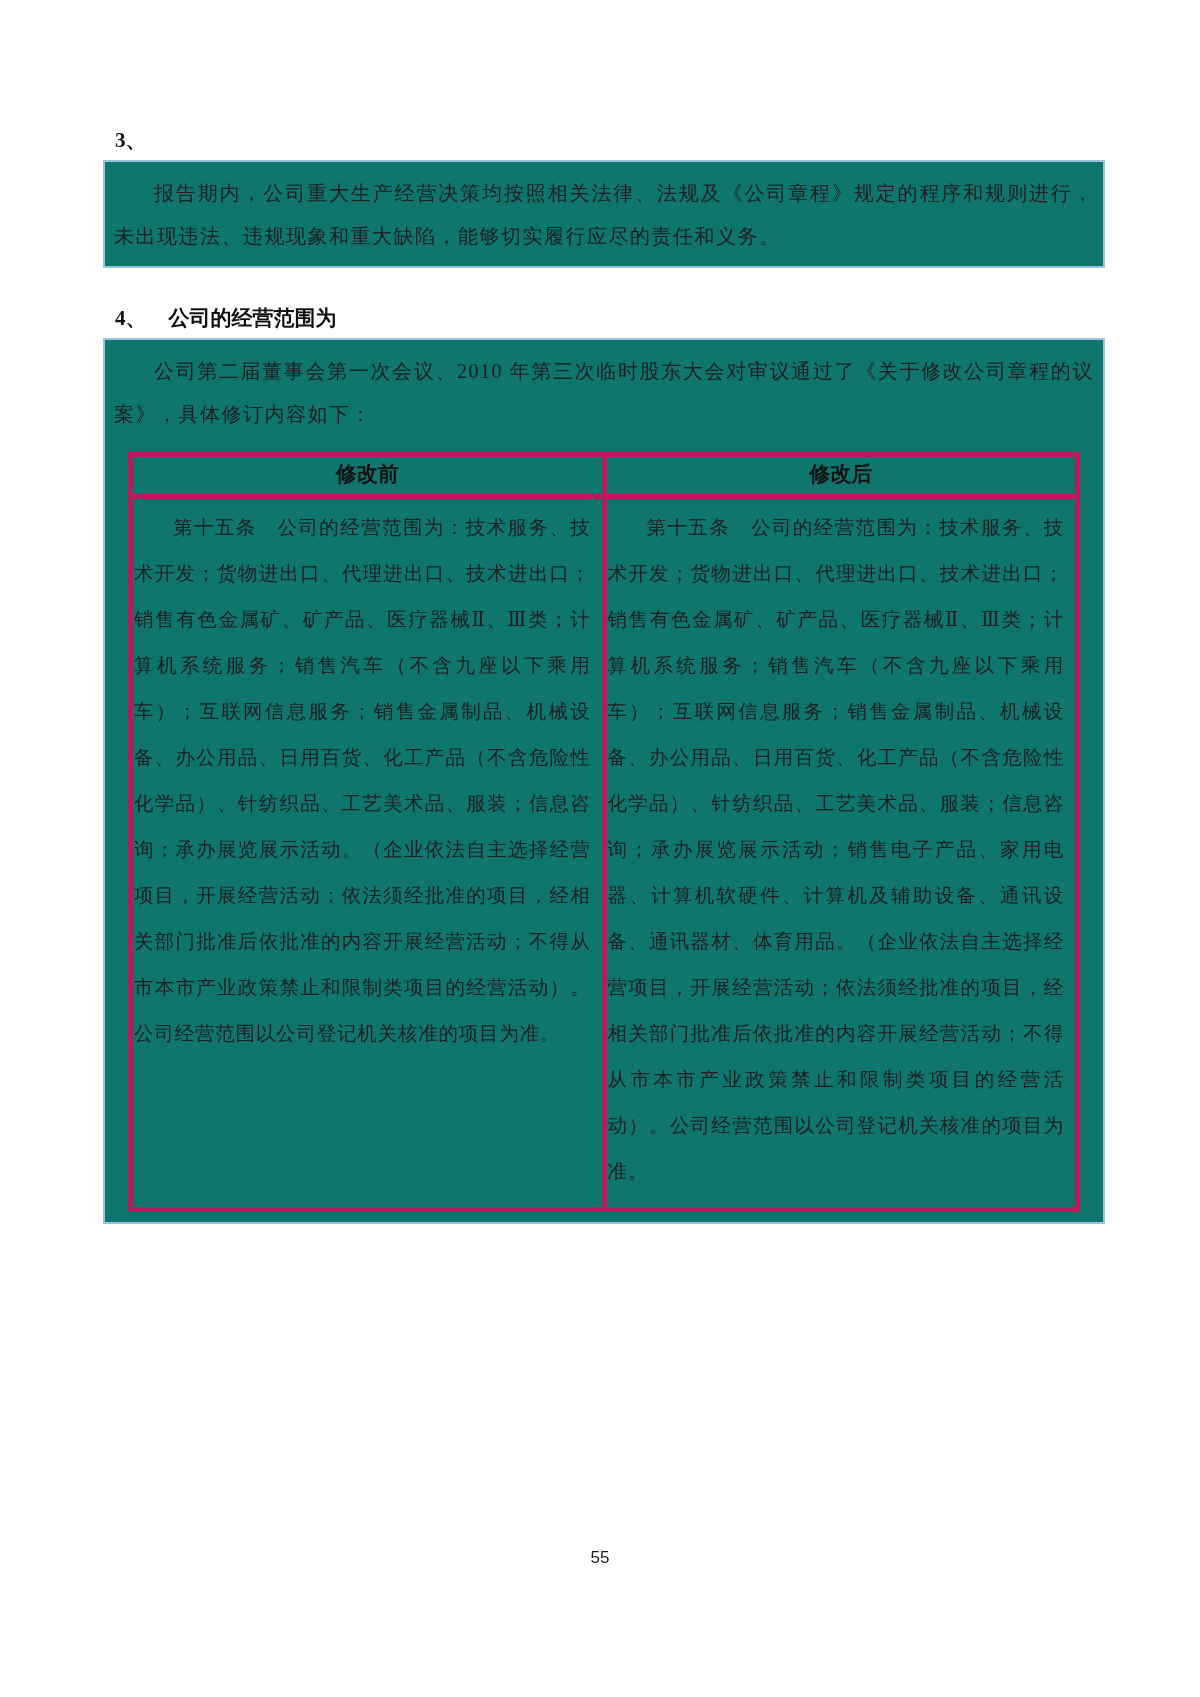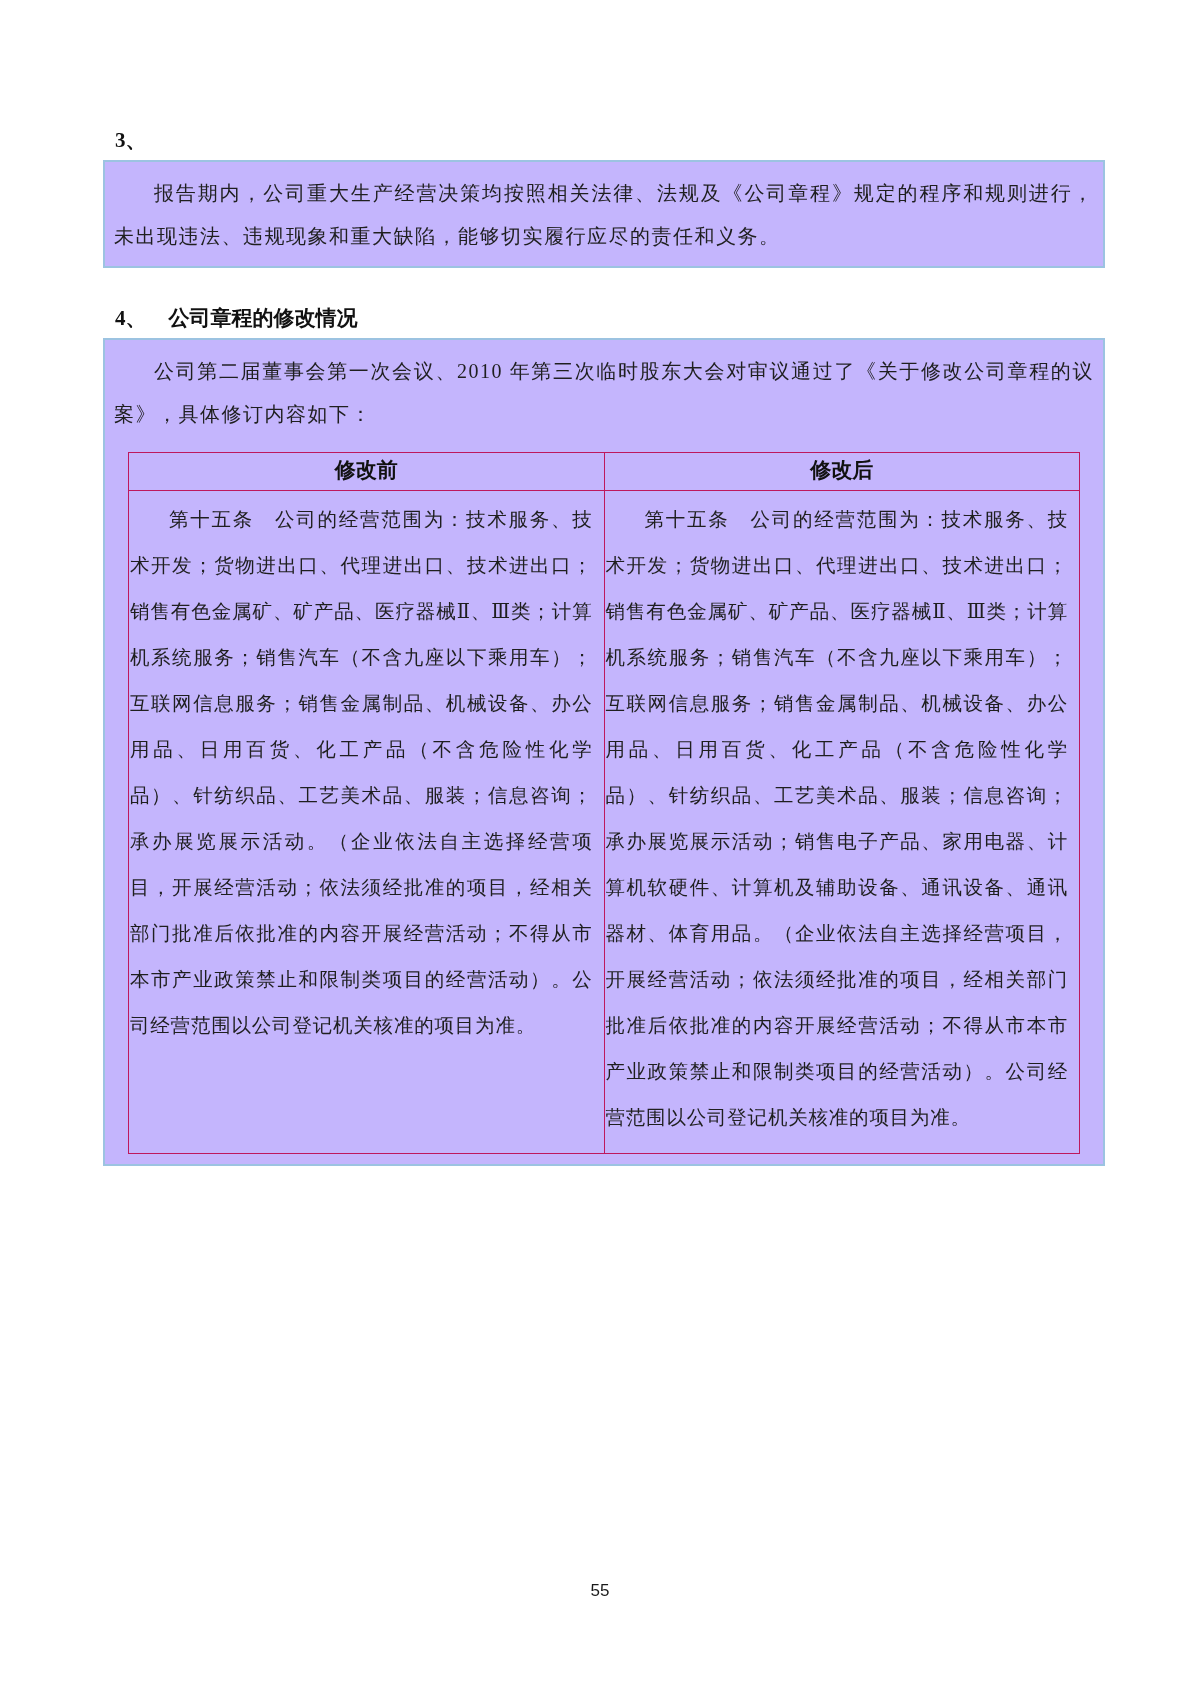--- a/index.html
+++ b/index.html
@@ -25,41 +25,41 @@
     font-size: 21px;
     color: #111;
     padding-left: 12px;
     line-height: 28px;
   }
   .h-num { margin-right: 22px; }
   .blue-box {
     border: 2px solid #9cc3e1;
     margin-top: 6px;
     padding: 10px 9px 8px 9px;
-    background: #c4b5fd;
+    background: #0f766e;
   }
   .para {
     margin: 0;
     font-size: 20px;
     letter-spacing: 1.5px;
     line-height: 43px;
     text-indent: 2em;
     text-align: justify;
     text-justify: inter-character;
     color: #1f1f1f;
   }
   .section-4 { margin-top: 36px; }
   .charter-table {
     width: 952px;
     margin: 16px auto 2px auto;
     border-collapse: collapse;
     table-layout: fixed;
   }
   .charter-table th, .charter-table td {
-    border: 1px solid #be185d;
+    border: 5px solid #be185d;
   }
   .charter-table th {
     font-size: 21px;
     font-weight: bold;
     text-align: center;
     padding: 3px 0 6px 0;
     color: #111;
   }
   .charter-table td {
     width: 50%;
@@ -78,41 +78,40 @@
   }
   .page-number {
     position: absolute;
     top: 1548px;
     left: 0;
     width: 100%;
     text-align: center;
     font-family: "Liberation Sans", "DejaVu Sans", sans-serif;
     font-size: 17px;
     color: #1a1a1a;
-    margin-top: 33px;
   }
 </style>
 </head>
 <body>
 
 <div class="content">
 
   <div class="section">
     <div class="section-heading">
       <span class="h-num">3、</span>
     </div>
     <div class="blue-box">
       <p class="para">报告期内，公司重大生产经营决策均按照相关法律、法规及《公司章程》规定的程序和规则进行，未出现违法、违规现象和重大缺陷，能够切实履行应尽的责任和义务。</p>
     </div>
   </div>
 
   <div class="section section-4">
     <div class="section-heading">
       <span class="h-num">4、</span>
-      <span class="h-title">公司章程的修改情况</span>
+      <span class="h-title">公司的经营范围为</span>
     </div>
     <div class="blue-box">
       <p class="para">公司第二届董事会第一次会议、2010 年第三次临时股东大会对审议通过了《关于修改公司章程的议案》，具体修订内容如下：</p>
       <table class="charter-table">
         <thead>
           <tr>
             <th>修改前</th>
             <th>修改后</th>
           </tr>
         </thead>

